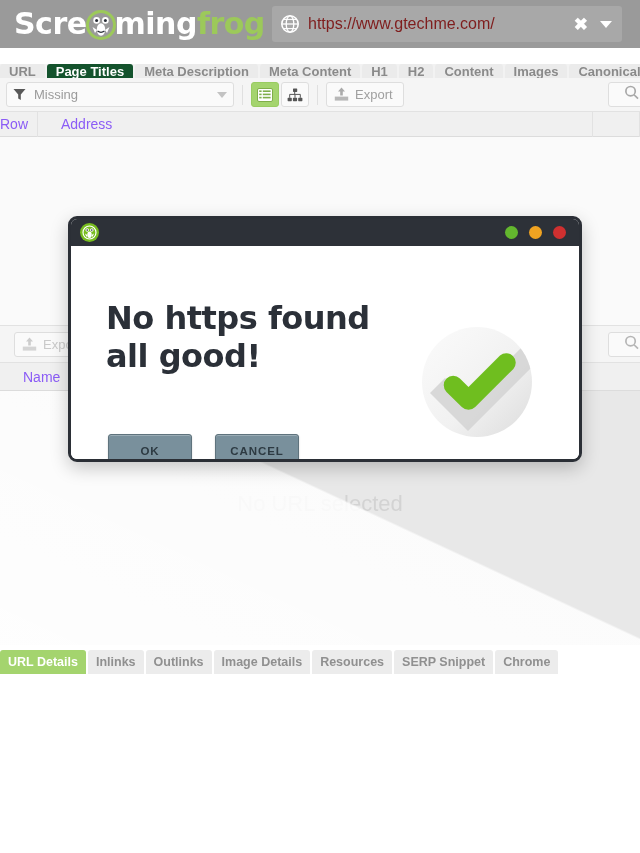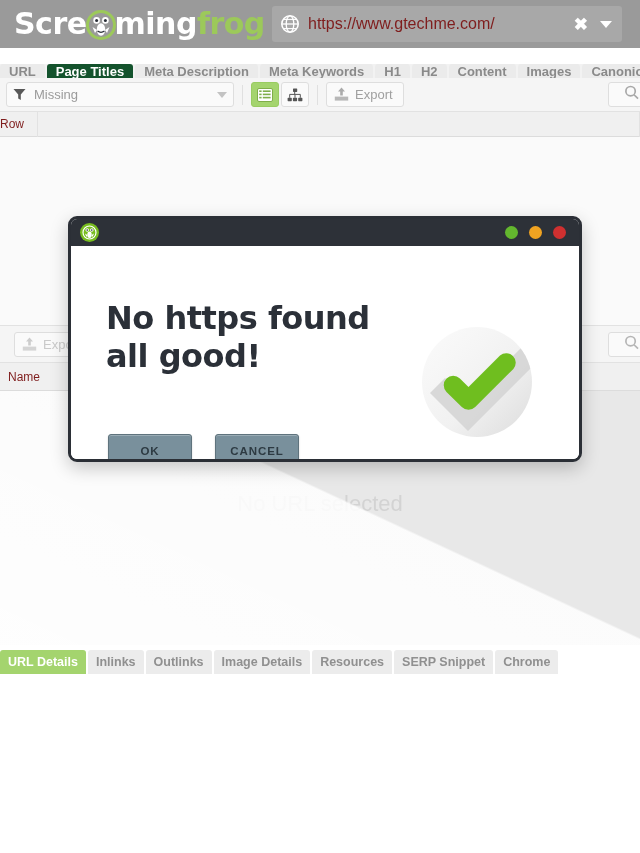--- a/index.html
+++ b/index.html
@@ -102,21 +102,21 @@
     display: flex; align-items: center; justify-content: center;
   }
 
   
   .thead {
     position: absolute; left: 0; top: 112px; width: 640px; height: 25px;
     background: #f0f0f0; border-bottom: 1px solid #dcdcdc;
     display: flex; align-items: center;
   }
   .th {
-    font-size: 12px; color: #7f1d1d; padding: 0 8px; height: 25px;
+    font-size: 14px; color: #8b5cf6; padding: 0 23px; height: 25px;
     display: flex; align-items: center; border-right: 1px solid #e2e2e2;
     font-family: "Liberation Sans", sans-serif;
   }
   .th.row-col { width: 38px; justify-content: flex-start; padding-left: 0; }
 
   .gridbody {
     position: absolute; left: 0; top: 137px; width: 640px; height: 188px;
     background: #fafafa;
   }
 
@@ -241,21 +241,21 @@
       <span class="urltext">https://www.gtechme.com/</span>
       <span class="xbtn">✖</span>
       <span class="caret"></span>
     </div>
   </div>
 
   <div class="tabstrip">
     <div class="tab">URL</div>
     <div class="tab active">Page Titles</div>
     <div class="tab">Meta Description</div>
-    <div class="tab">Meta Keywords</div>
+    <div class="tab">Meta Content</div>
     <div class="tab">H1</div>
     <div class="tab">H2</div>
     <div class="tab">Content</div>
     <div class="tab">Images</div>
     <div class="tab">Canonicals</div>
   </div>
 
   <div class="toolbar">
     <div class="select">
       <span class="funnel">
@@ -307,20 +307,21 @@
         <svg viewBox="0 0 16 16" width="15" height="15">
           <circle cx="7" cy="6.6" r="5" fill="none" stroke="#a8a8a8" stroke-width="1.8"></circle>
           <line x1="10.7" y1="10.4" x2="15" y2="14.6" stroke="#a8a8a8" stroke-width="1.8"></line>
         </svg>
       </span>
     </div>
   </div>
 
   <div class="thead">
     <div class="th row-col">Row</div>
+    <div class="th" style="width:560px;">Address</div>
     <div class="th" style="flex:1 1 auto;"></div>
   </div>
   <div class="gridbody"></div>
 
   <div class="toolbar2">
     <div class="exportbtn" style="margin-left:8px;">
       <span class="upico">
         <svg viewBox="0 0 15 15" width="15" height="15" fill="#cccccc">
           <path d="M7.5 0.5 L11 4.4 H8.8 V8.4 H6.2 V4.4 H4 Z"></path>
           <path d="M0.8 9.6 H14.2 V13.6 H0.8 Z" opacity="0.85"></path>

